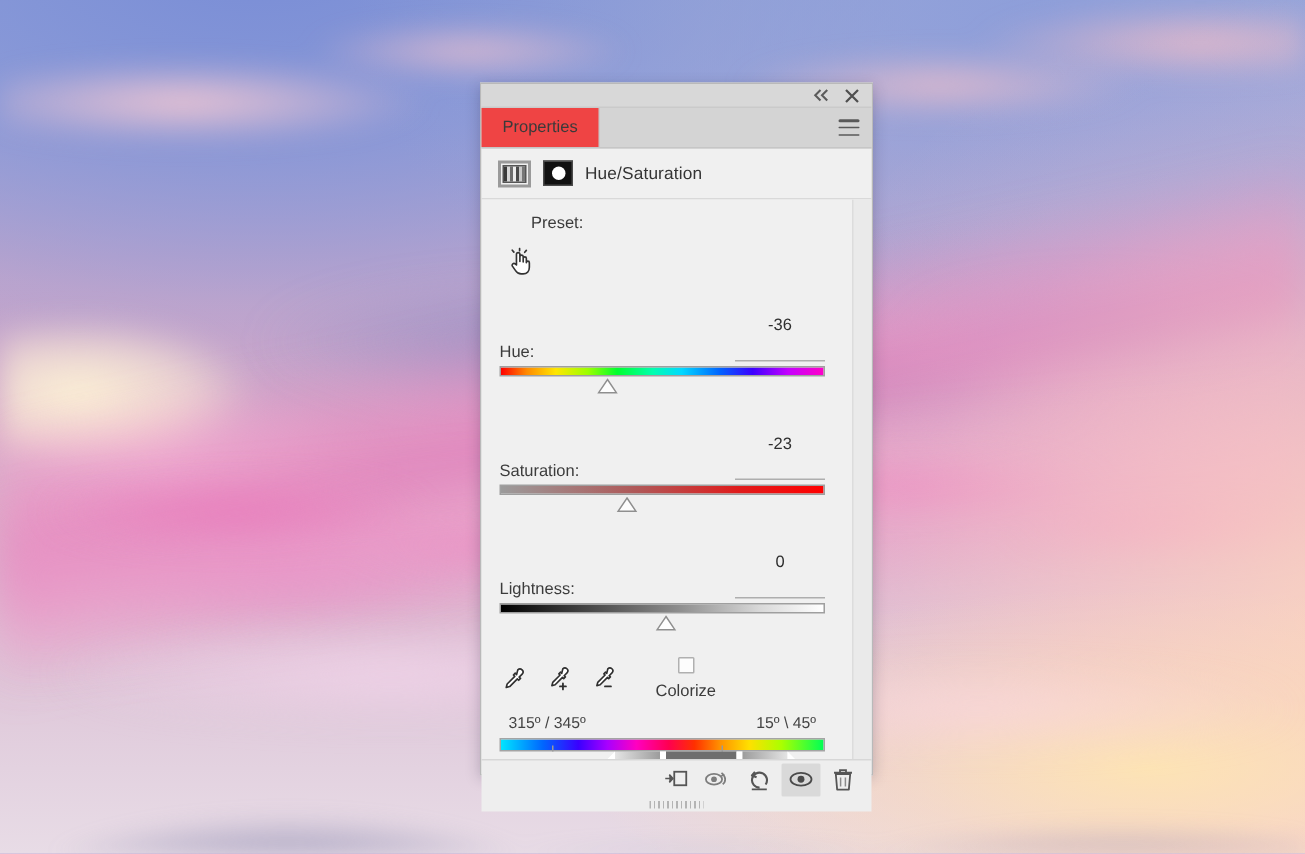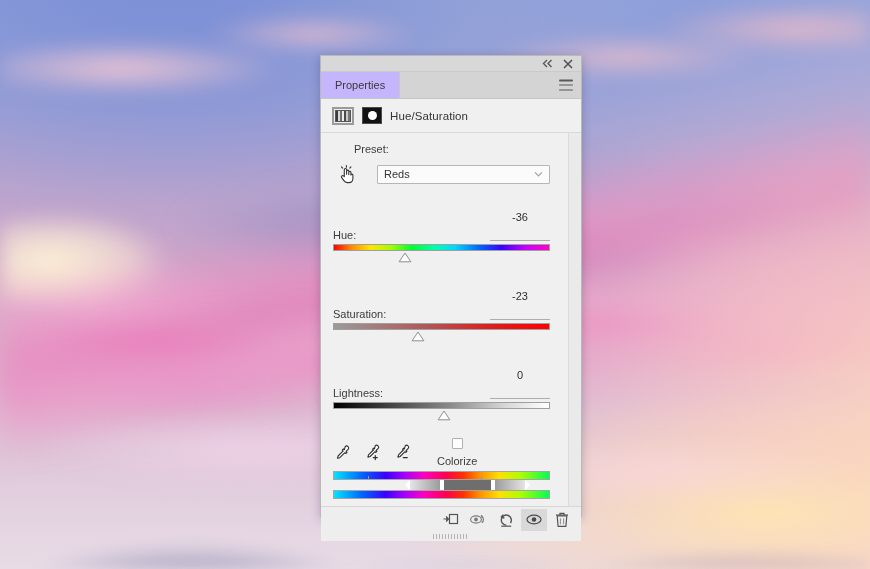--- a/index.html
+++ b/index.html
@@ -162,21 +162,21 @@
   
   .panel-tabrow {
     height: 27px;
     background: #d4d4d4;
     border-bottom: 1px solid #c6c6c6;
     display: flex;
     align-items: stretch;
     position: relative;
   }
   .panel-tab {
-    background: #c4b5fd;
+    background: #ef4444;
     padding: 0 14px;
     display: flex; align-items: center;
     font-size: 11px;
     color: #3a3a3a;
     border-right: 1px solid #c9c9c9;
     cursor: pointer;
   }
   .panel-menu-btn {
     position: absolute;
     right: 8px; top: 50%; transform: translateY(-50%);
@@ -470,28 +470,20 @@
         <div class="row-label">Preset:</div>
       </div>
 
       <div class="row">
         <div class="hand-tool">
           <svg width="19" height="19" viewBox="0 0 19 19">
             <path d="M7.3 11.6 V4.6 a1.15 1.15 0 0 1 2.3 0 V9.3 V6.2 a1.1 1.1 0 0 1 2.2 0 V9.6 V7.3 a1.05 1.05 0 0 1 2.1 0 V10.1 a1 1 0 0 1 2 0 v3.1 c0 2.6-1.6 4.4-4.2 4.4 h-1.3 c-1.9 0-2.9-.9-3.7-2.2 L4.6 12.4 a1.2 1.2 0 0 1 1.8-1.5 z" fill="#ffffff" stroke="#333" stroke-width="1.1" stroke-linejoin="round"></path>
             <path d="M5.6 3.1 L4.5 1.8 M9.4 2.2 L9.4 .6 M12.8 3.2 L13.9 1.9" stroke="#333" stroke-width="1.1" stroke-linecap="round"></path>
           </svg>
         </div>
-        <div class="select">
-          <span>Reds</span>
-          <span class="chev">
-            <svg width="9" height="6" viewBox="0 0 9 6">
-                <path d="M1 1 L4.5 4.5 L8 1" fill="none" stroke="#a3a3a3" stroke-width="1.3"></path>
-              </svg>
-          </span>
-        </div>
       </div>
 
       <div class="slider-group">
         <div class="slider-top">
           <span class="slider-name">Hue:</span>
           <span class="slider-value">-36</span>
         </div>
         <div class="slider-track-wrap">
           <div class="slider-track track-hue"></div>
           <div class="slider-thumb" style="left:33%">
@@ -549,20 +541,24 @@
             <path d="M11.2 1.9 a1.9 1.9 0 0 1 2.8 2.7 l-1.9 1.9 .8 .8 -1.1 1.1 -.8-.8 -4.9 4.9 -2.2 .6 .6-2.2 4.9-4.9 -.8-.8 1.1-1.1 .8 .8 z" fill="#ffffff" stroke="#2f2f2f" stroke-width="1.1" stroke-linejoin="round"></path>
             <path d="M9.3 13.6 h4" stroke="#2f2f2f" stroke-width="1.2" stroke-linecap="round"></path>
           </svg>
         </div>
         <div class="colorize-wrap">
           <span class="cb"></span>
           <span class="colorize-label">Colorize</span>
         </div>
       </div>
 
+      <div class="range-readout">
+        <span>315º / 345º</span>
+        <span>15º \ 45º</span>
+      </div>
 
       <div class="spectrum-block">
         <div class="spectrum-bar"></div>
         <div class="spectrum-gap">
           <div class="tick-mark" style="left:16%"></div>
           <div class="tick-mark" style="left:68%"></div>
           <div class="range-ctl" style="left:33%; width:58%;">
             <div class="rng-tri-l"></div>
             <div class="rng-seg rng-fade-l" style="flex:1.1"></div>
             <div class="rng-handle"></div>

